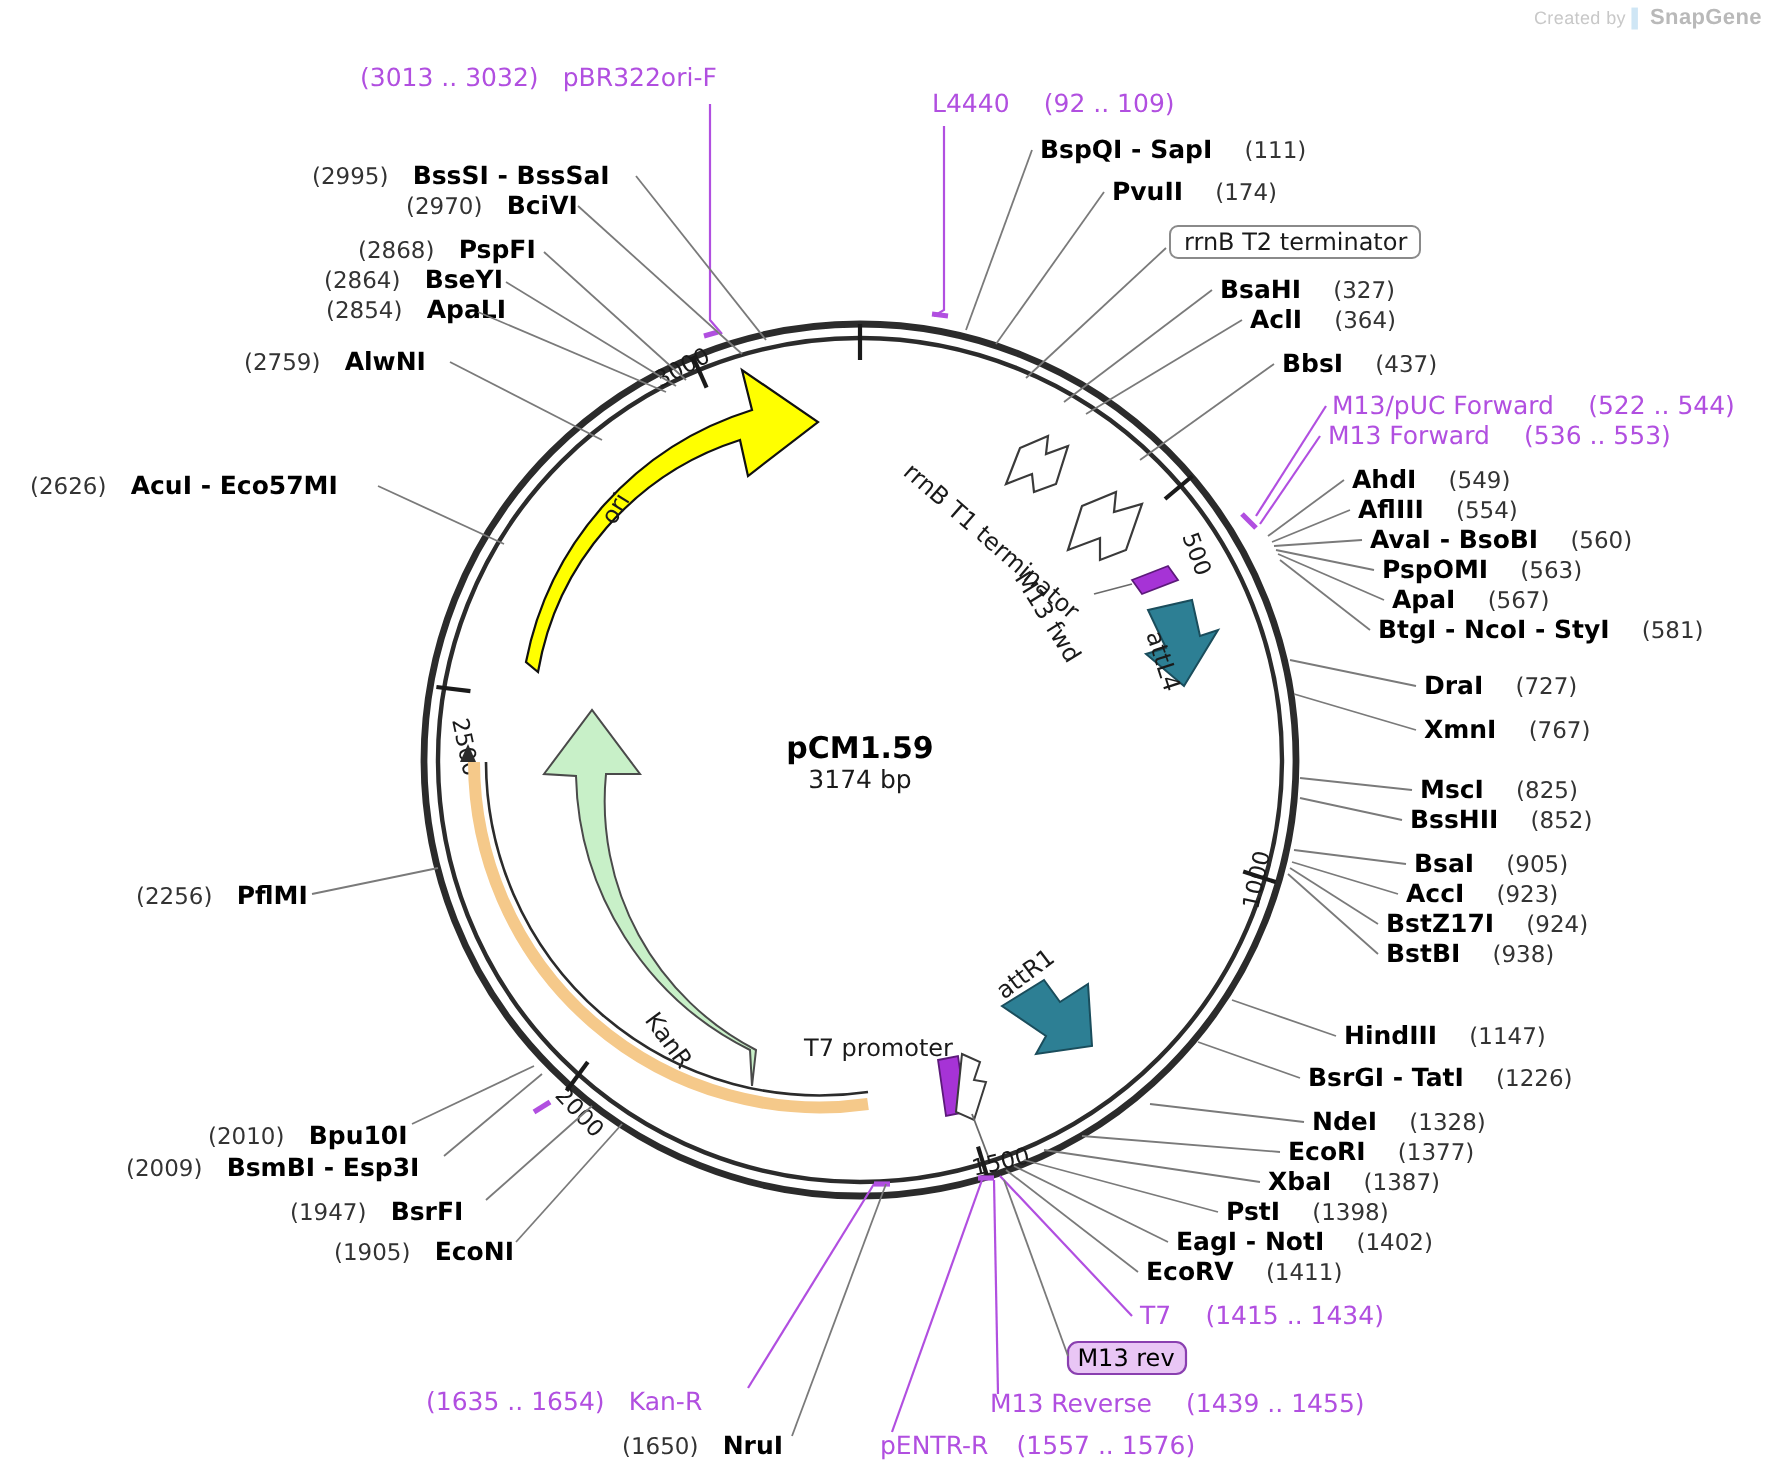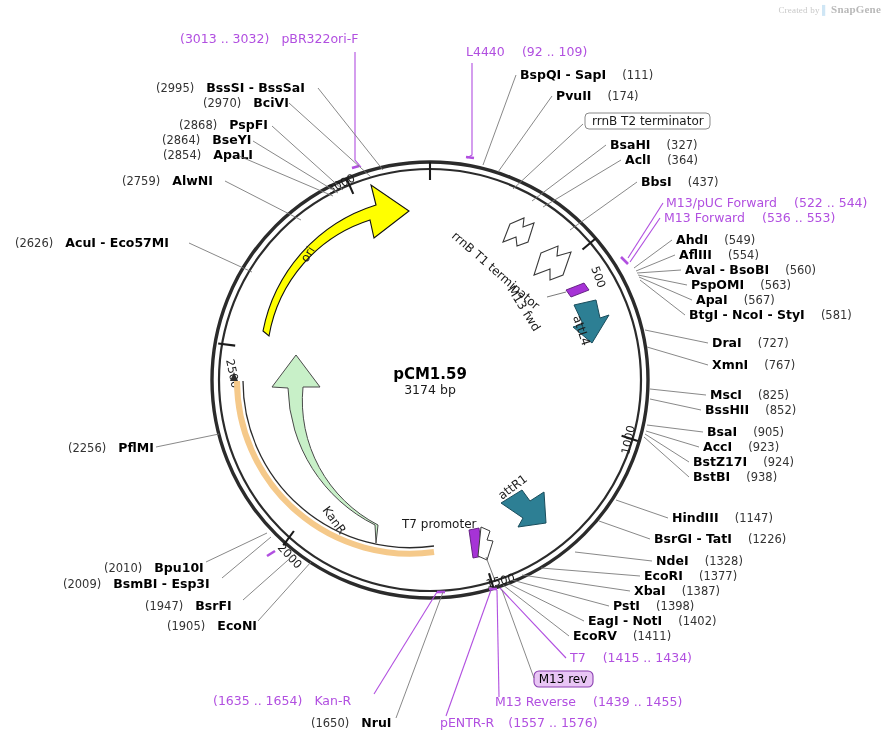--- a/index.html
+++ b/index.html
@@ -67,21 +67,21 @@
     stroke: #b14fe0;
     stroke-width: 1.1;
     fill: none;
   }
   .watermark {
     position: absolute;
     right: 8px;
     top: 3px;
     font-size: 9px;
     color: #c8c8c8;
-    font-family: Liberation Serif, serif;
+    font-family: Liberation Sans, sans-serif;
     letter-spacing: .2px;
   }
   .watermark .sg {
     color: #b9b9b9;
     font-size: 11px;
     font-weight: bold;
   }
   .watermark .sgmark {
     color: #cfe6f5;
     font-weight: bold;

